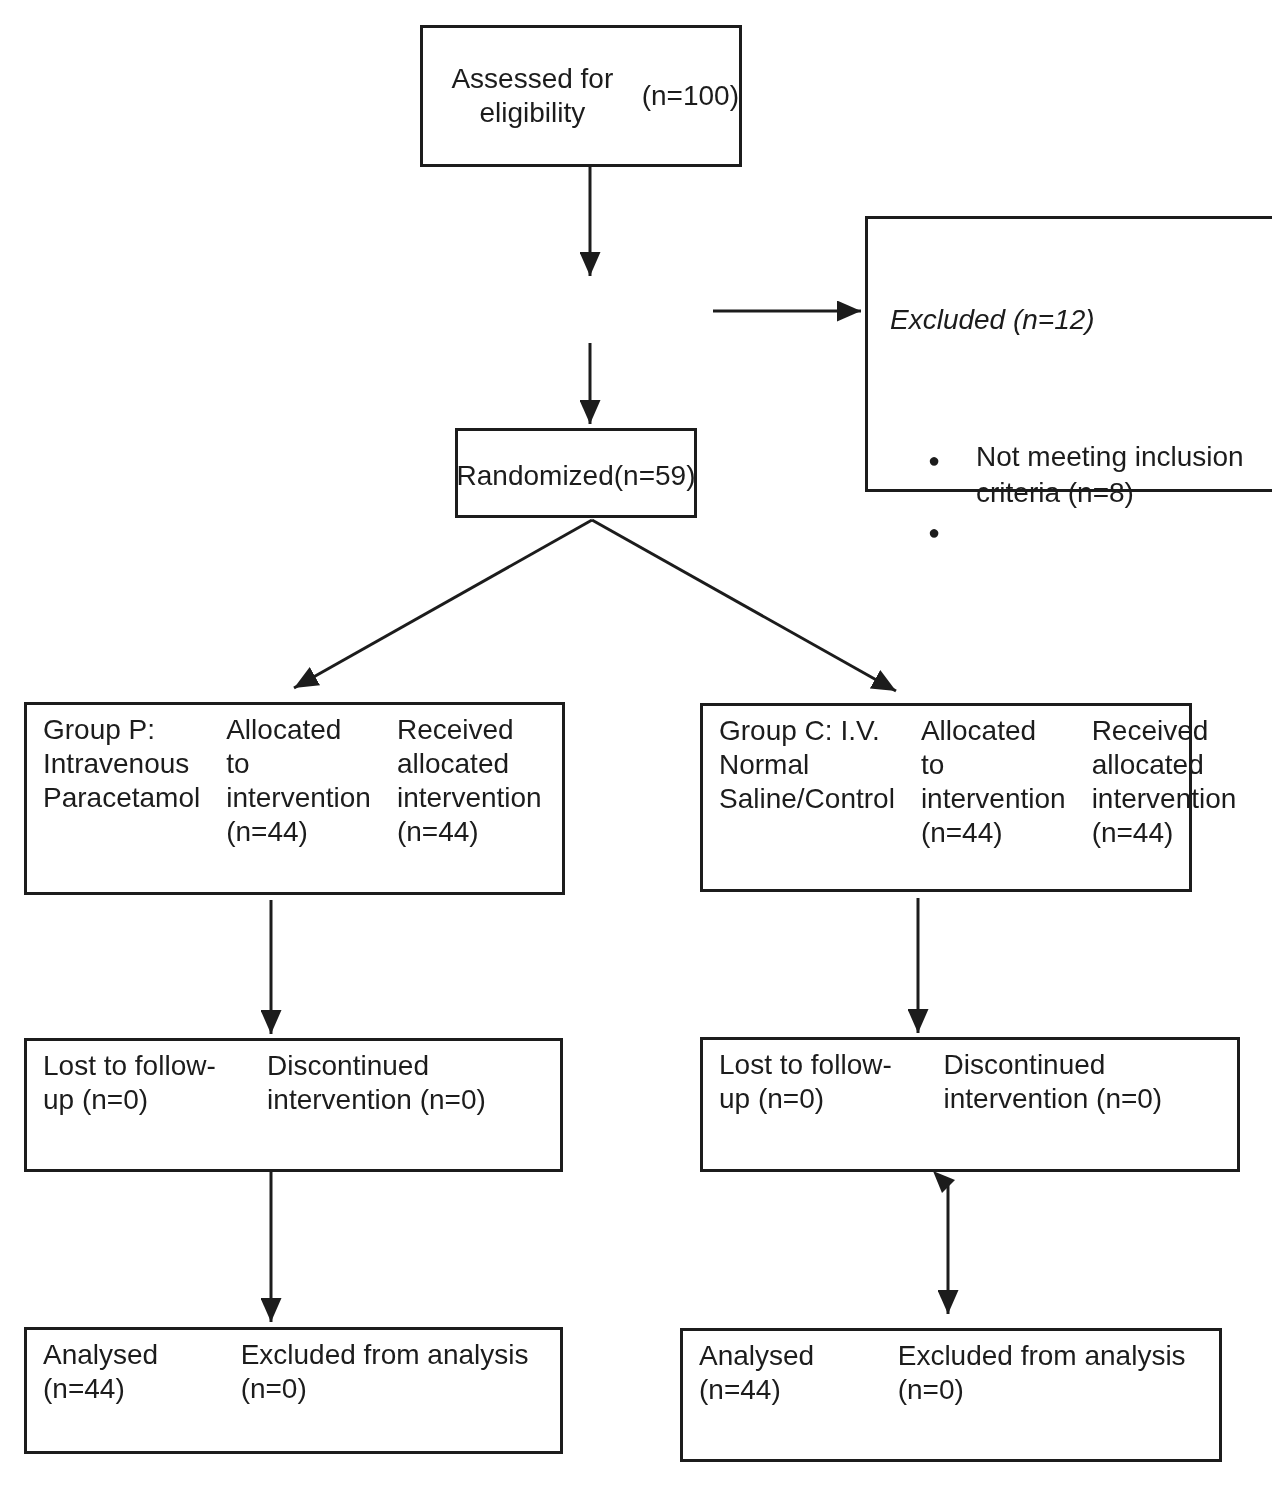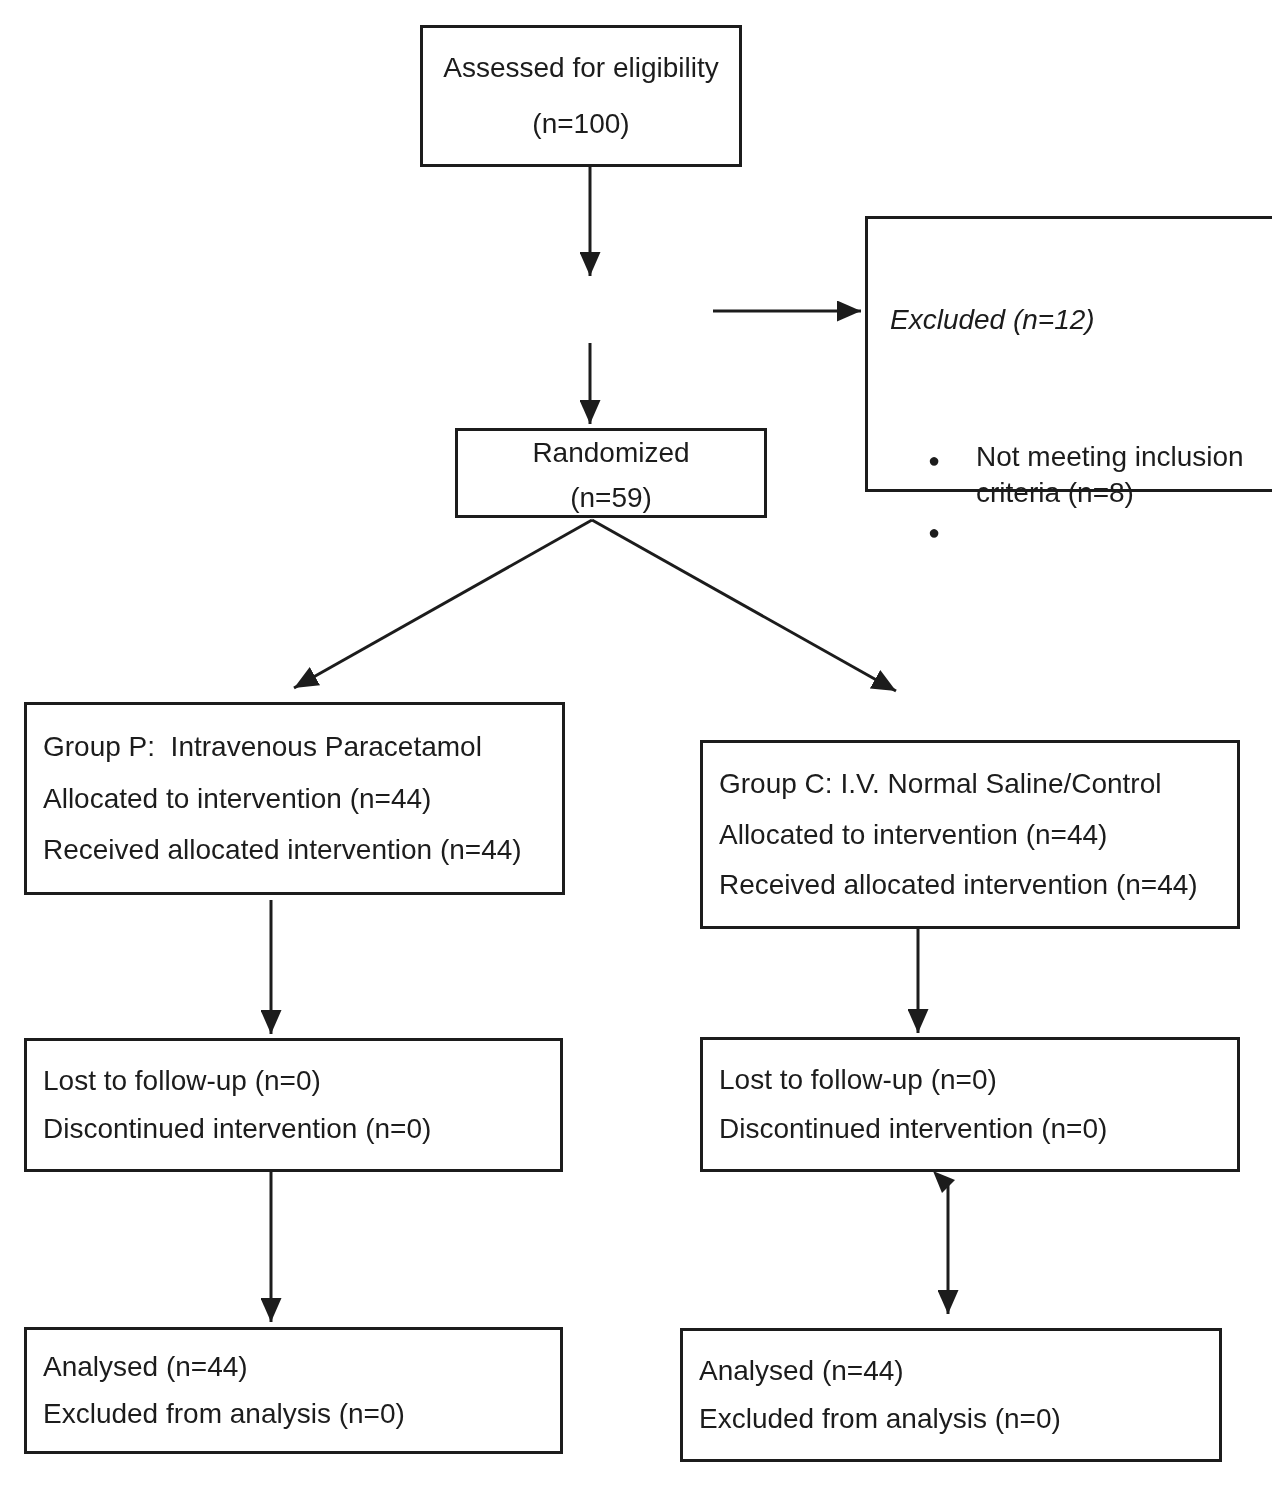--- a/index.html
+++ b/index.html
@@ -7,31 +7,31 @@
     width:1272px;height:1488px;overflow:hidden;
     font-family:"Liberation Sans",sans-serif;
     color:#1c1c1c;
   }
   .canvas{position:relative;width:1272px;height:1488px;background:#ffffff;}
   .arrow-layer{position:absolute;left:0;top:0;width:1272px;height:1488px;}
   .box{
     position:absolute;box-sizing:border-box;
     border:3px solid #1c1c1c;background:#ffffff;
     font-size:28px;line-height:34px;white-space:pre-wrap;
-    display:flex;flex-direction:column;
+    display:flex;flex-direction:row;
   }
   .tx-center{align-items:center;text-align:center;justify-content:space-evenly;}
-  .tx-left{justify-content:space-evenly;padding:8px 16px;}
+  .tx-left{justify-content:space-evenly;padding:8px 16px;gap:26px;}
   
   .assessed   {left:420px; top:25px;   width:322px; height:142px;}
   .enrollment {left:472px; top:280px;  width:241px; height:63px;  justify-content:center;}
-  .randomized {left:455px; top:428px;  width:312px; height:90px;  justify-content:center;line-height:45px;padding-top:4px;}
+  .randomized {left:455px; top:428px;  width:242px; height:90px;  justify-content:center;line-height:45px;padding-top:4px;}
   .excluded   {left:865px; top:216px;  width:407px; height:276px; border-right:none;display:block;}
   .group-p    {left:24px;  top:702px;  width:541px; height:193px;}
-  .group-c    {left:700px; top:703px;  width:540px; height:189px;margin-top:37px;}
+  .group-c    {left:700px; top:703px;  width:492px; height:189px;}
   .followup-p {left:24px;  top:1038px; width:539px; height:134px;}
   .followup-c {left:700px; top:1037px; width:540px; height:135px;}
   .analysed-p {left:24px;  top:1327px; width:539px; height:127px;}
   .analysed-c {left:680px; top:1328px; width:542px; height:134px;}
   
   .excluded-title{margin:16px 0 0 22px;font-style:italic;}
   .excluded-list{margin:34px 0 0 0;display:flex;flex-direction:column;}
   .excluded-item{display:flex;align-items:flex-start;margin-left:60px;}
   .bullet{width:48px;font-size:20px;line-height:43px;flex:0 0 auto;}
   .bullet-text{line-height:36px;white-space:pre-wrap;}

